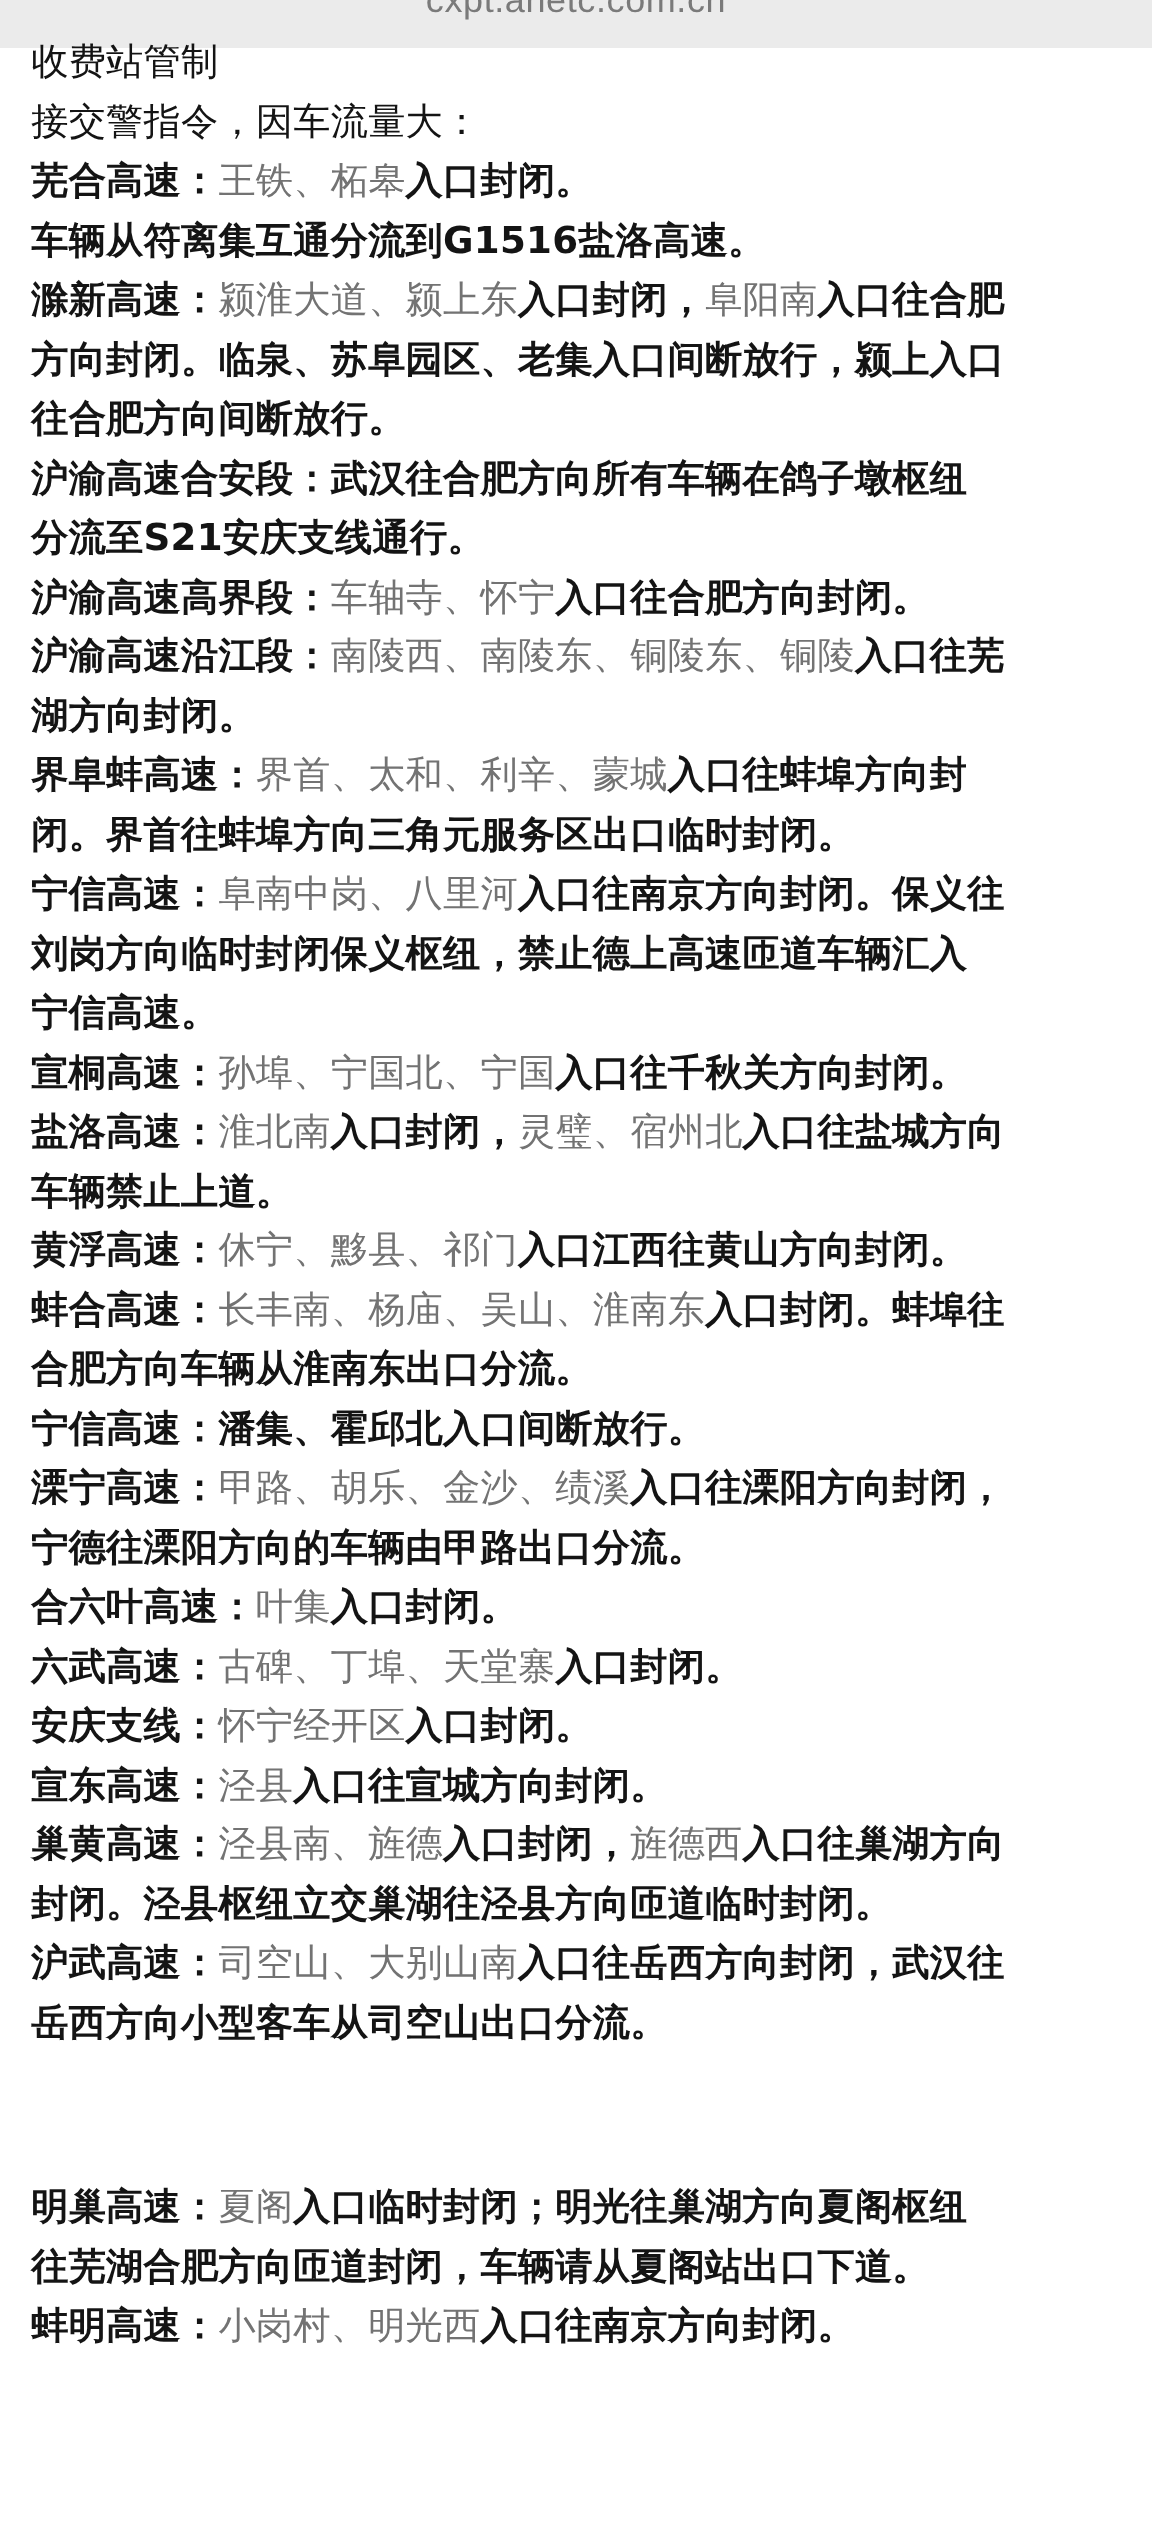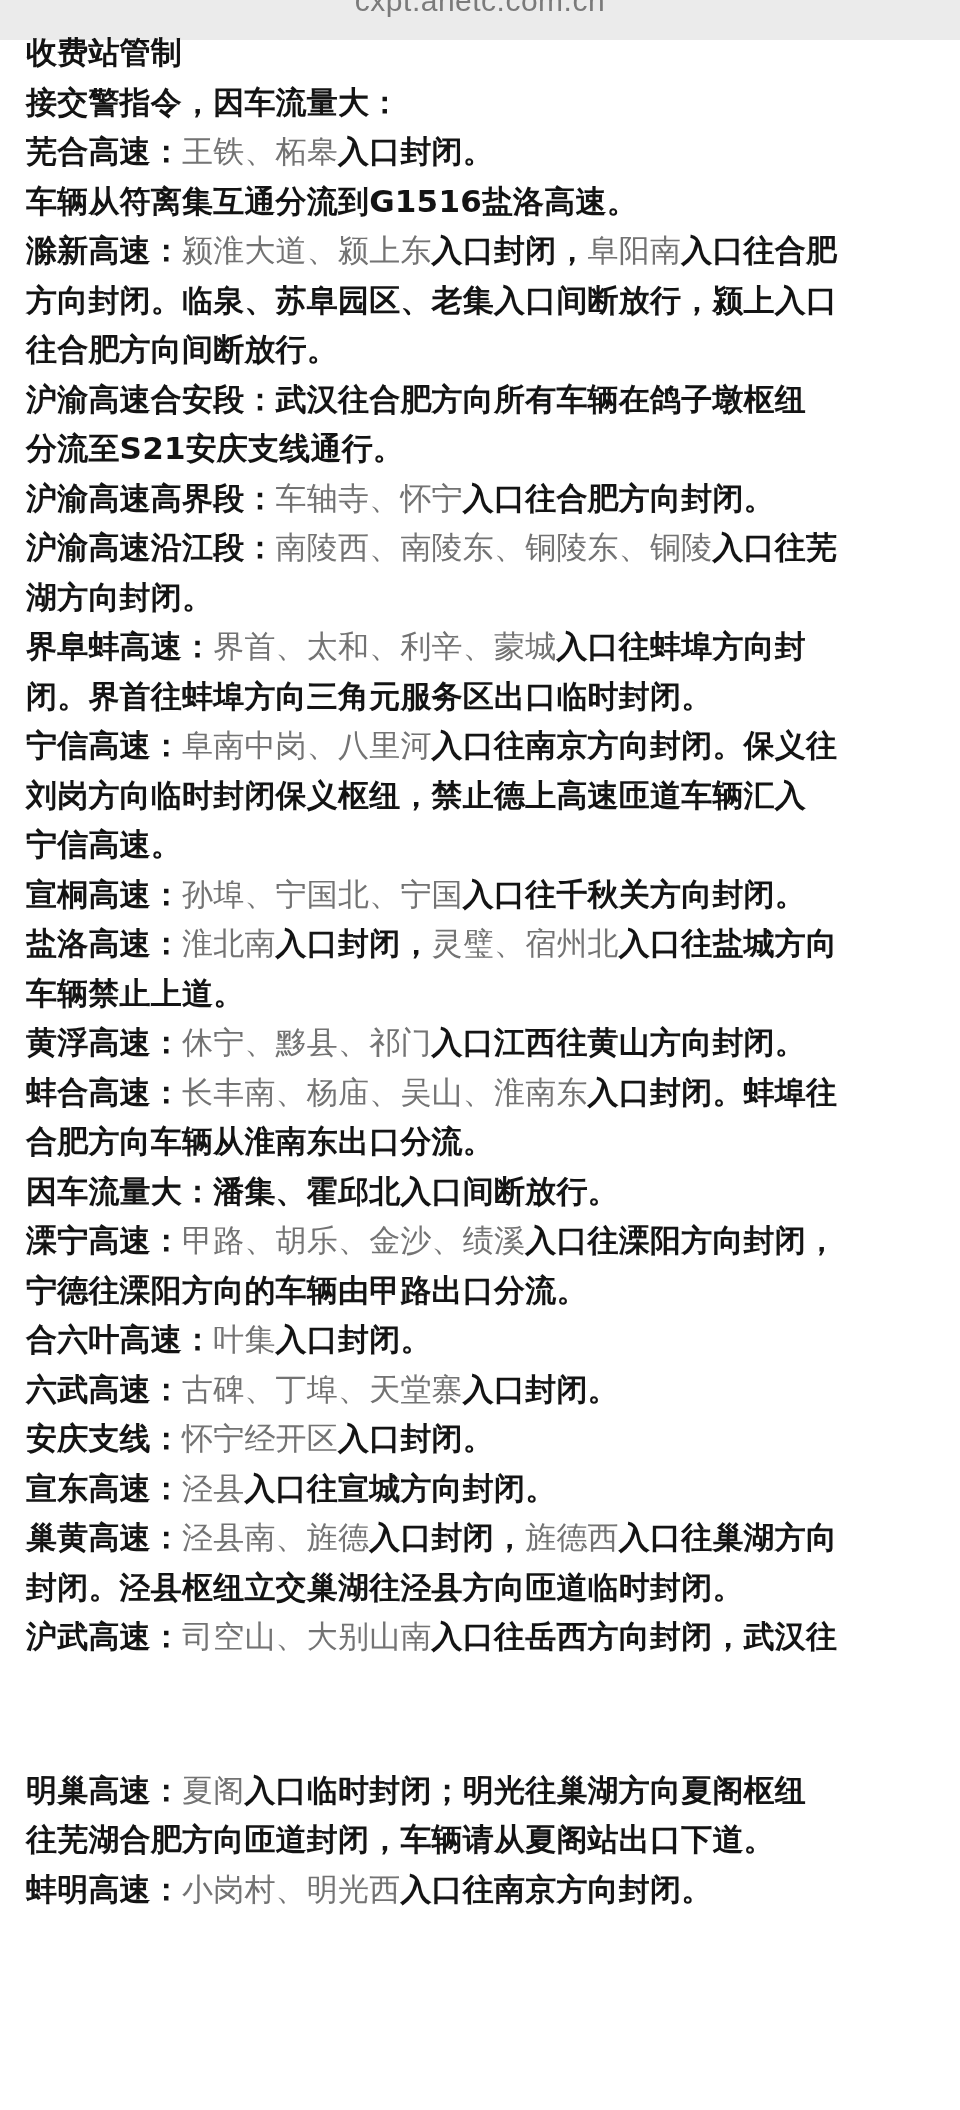--- a/index.html
+++ b/index.html
@@ -17,21 +17,21 @@
     font-size: 30px; color: #7a7a7a; letter-spacing: 0.5px;
     font-family: "Liberation Sans", sans-serif;
   }
   .content {
     position: absolute; left: 26px; top: 28px; width: 920px;
   }
   .line {
     height: 49.5px; line-height: 49.5px; font-size: 31px; white-space: nowrap;
     letter-spacing: 0.2px;
   }
-  .line.bold { font-weight: bold; }
+  .line.bold { font-weight: normal; }
   .seg.red { color: #737373; }
   .seg.black { color: #141414; font-weight: bold; }
   .gap { height: 104px; }
 </style>
 </head>
 <body>
 
 <div class="urlbar">
   <div class="url">cxpt.anetc.com.cn</div>
 </div>
@@ -54,30 +54,31 @@
       <div class="line"><span class="seg black">闭。界首往蚌埠方向三角元服务区出口临时封闭。</span></div>
       <div class="line"><span class="seg black">宁信高速：</span><span class="seg red">阜南中岗、八里河</span><span class="seg black">入口往南京方向封闭。保义往</span></div>
       <div class="line"><span class="seg black">刘岗方向临时封闭保义枢纽，禁止德上高速匝道车辆汇入</span></div>
       <div class="line"><span class="seg black">宁信高速。</span></div>
       <div class="line"><span class="seg black">宣桐高速：</span><span class="seg red">孙埠、宁国北、宁国</span><span class="seg black">入口往千秋关方向封闭。</span></div>
       <div class="line"><span class="seg black">盐洛高速：</span><span class="seg red">淮北南</span><span class="seg black">入口封闭，</span><span class="seg red">灵璧、宿州北</span><span class="seg black">入口往盐城方向</span></div>
       <div class="line"><span class="seg black">车辆禁止上道。</span></div>
       <div class="line"><span class="seg black">黄浮高速：</span><span class="seg red">休宁、黟县、祁门</span><span class="seg black">入口江西往黄山方向封闭。</span></div>
       <div class="line"><span class="seg black">蚌合高速：</span><span class="seg red">长丰南、杨庙、吴山、淮南东</span><span class="seg black">入口封闭。蚌埠往</span></div>
       <div class="line"><span class="seg black">合肥方向车辆从淮南东出口分流。</span></div>
-      <div class="line"><span class="seg black">因车流量大：潘集、霍邱北入口间断放行。</span></div>
+      <div class="line"><span class="seg black">宁信高速：潘集、霍邱北入口间断放行。</span></div>
       <div class="line"><span class="seg black">溧宁高速：</span><span class="seg red">甲路、胡乐、金沙、绩溪</span><span class="seg black">入口往溧阳方向封闭，</span></div>
       <div class="line"><span class="seg black">宁德往溧阳方向的车辆由甲路出口分流。</span></div>
       <div class="line"><span class="seg black">合六叶高速：</span><span class="seg red">叶集</span><span class="seg black">入口封闭。</span></div>
       <div class="line"><span class="seg black">六武高速：</span><span class="seg red">古碑、丁埠、天堂寨</span><span class="seg black">入口封闭。</span></div>
       <div class="line"><span class="seg black">安庆支线：</span><span class="seg red">怀宁经开区</span><span class="seg black">入口封闭。</span></div>
       <div class="line"><span class="seg black">宣东高速：</span><span class="seg red">泾县</span><span class="seg black">入口往宣城方向封闭。</span></div>
       <div class="line"><span class="seg black">巢黄高速：</span><span class="seg red">泾县南、旌德</span><span class="seg black">入口封闭，</span><span class="seg red">旌德西</span><span class="seg black">入口往巢湖方向</span></div>
       <div class="line"><span class="seg black">封闭。泾县枢纽立交巢湖往泾县方向匝道临时封闭。</span></div>
       <div class="line"><span class="seg black">沪武高速：</span><span class="seg red">司空山、大别山南</span><span class="seg black">入口往岳西方向封闭，武汉往</span></div>
+      <div class="line"><span class="seg black">岳西方向小型客车从司空山出口分流。</span></div>
     </div>
   <div class="gap"></div>
   <div id="lines-after">
       <div class="line"><span class="seg black">明巢高速：</span><span class="seg red">夏阁</span><span class="seg black">入口临时封闭；明光往巢湖方向夏阁枢纽</span></div>
       <div class="line"><span class="seg black">往芜湖合肥方向匝道封闭，车辆请从夏阁站出口下道。</span></div>
       <div class="line"><span class="seg black">蚌明高速：</span><span class="seg red">小岗村、明光西</span><span class="seg black">入口往南京方向封闭。</span></div>
     </div>
 </div>
 
 </body></html>

